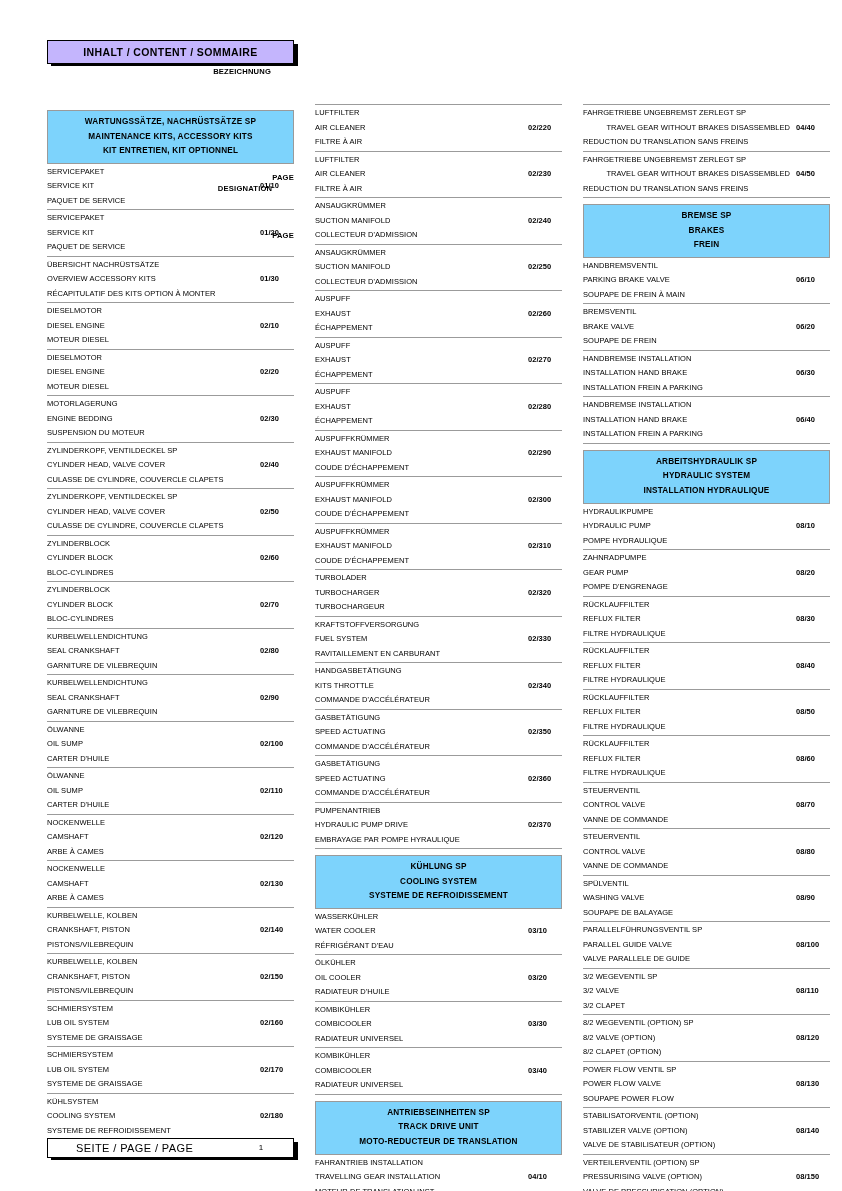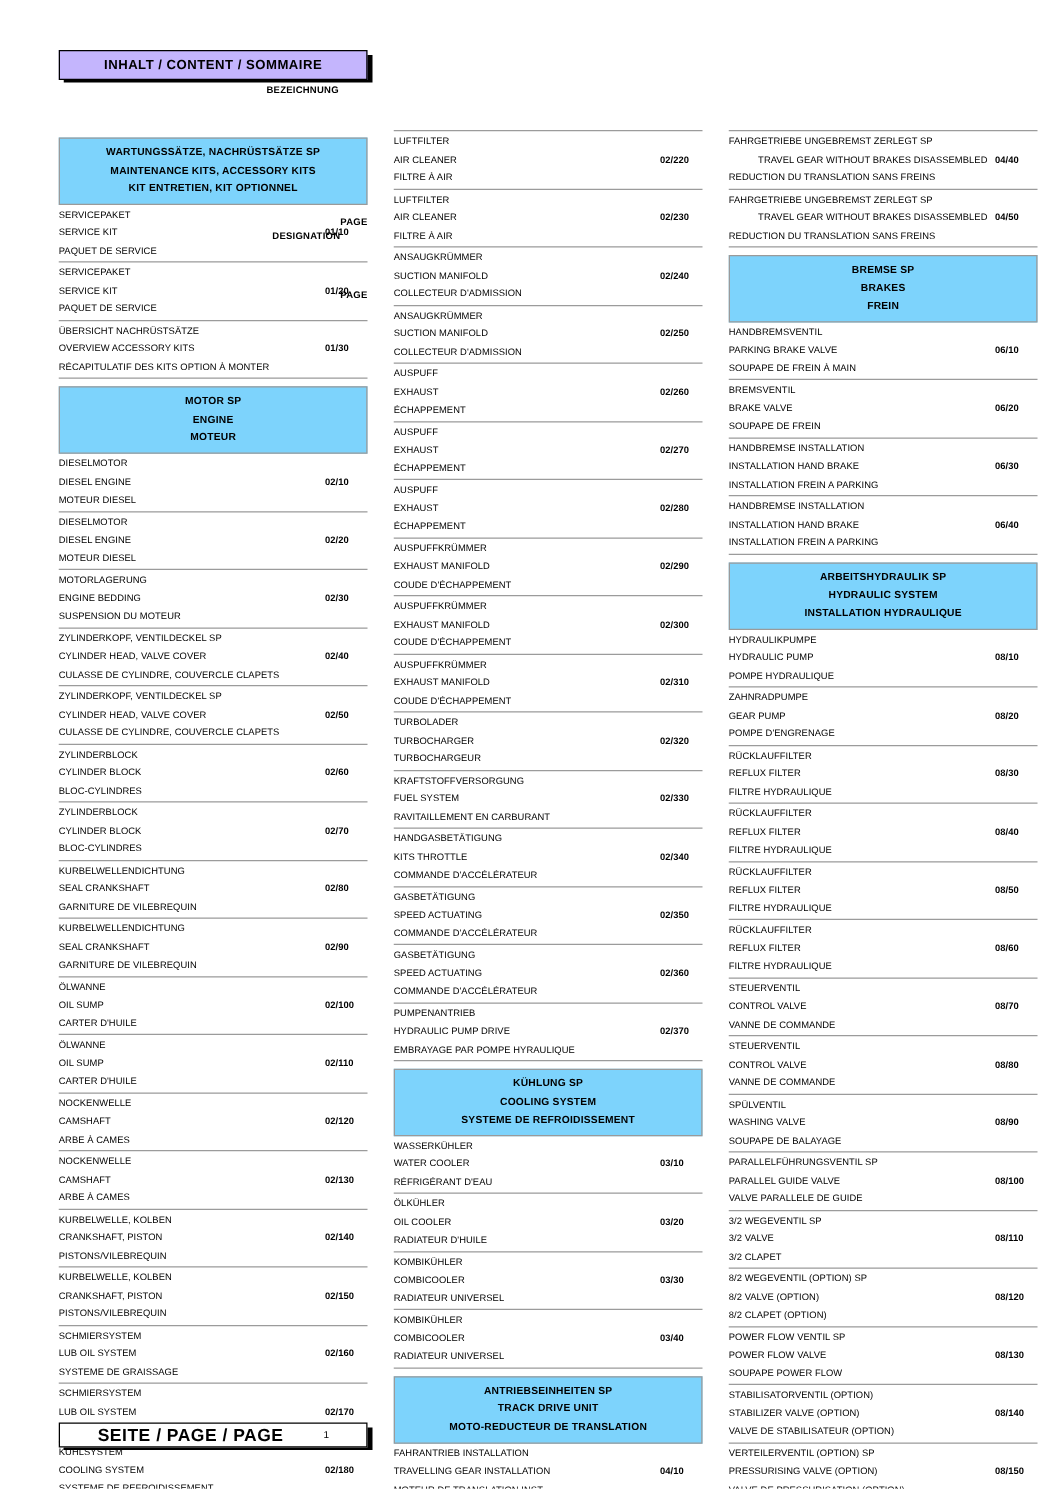--- a/index.html
+++ b/index.html
@@ -142,23 +142,23 @@
     height: 18px;
     line-height: 18px;
     background: #fff;
     position: relative;
     z-index: 2;
     display: flex;
     align-items: center;
   }
   .footer-box .fl {
     flex: 1;
-    text-align: center;
-    font-size: 14px;
-    font-weight: bold;
+    text-align: left;
+    font-size: 11px;
+    font-weight: normal;
     letter-spacing: 0.4px;
     padding-left: 28px;
   }
   .footer-box .fp {
     width: 64px;
     text-align: center;
     font-size: 8px;
   }
   .footer-shadow {
     position: absolute;
@@ -218,25 +218,20 @@
         <div class="line fr">PAQUET DE SERVICE</div>
       </div>
       <div class="entry">
         <div class="line de">ÜBERSICHT NACHRÜSTSÄTZE</div>
         <div class="line en">
           <span class="txt">OVERVIEW ACCESSORY KITS</span>
           <span class="pg">01/30</span>
         </div>
         <div class="line fr">RÉCAPITULATIF DES KITS OPTION À MONTER</div>
       </div>
-      <div class="banner">
-        <div>MOTOR SP</div>
-        <div>ENGINE</div>
-        <div>MOTEUR</div>
-      </div>
       <div class="entry">
         <div class="line de">DIESELMOTOR</div>
         <div class="line en">
           <span class="txt">DIESEL ENGINE</span>
           <span class="pg">02/10</span>
         </div>
         <div class="line fr">MOTEUR DIESEL</div>
       </div>
       <div class="entry">
         <div class="line de">DIESELMOTOR</div>

